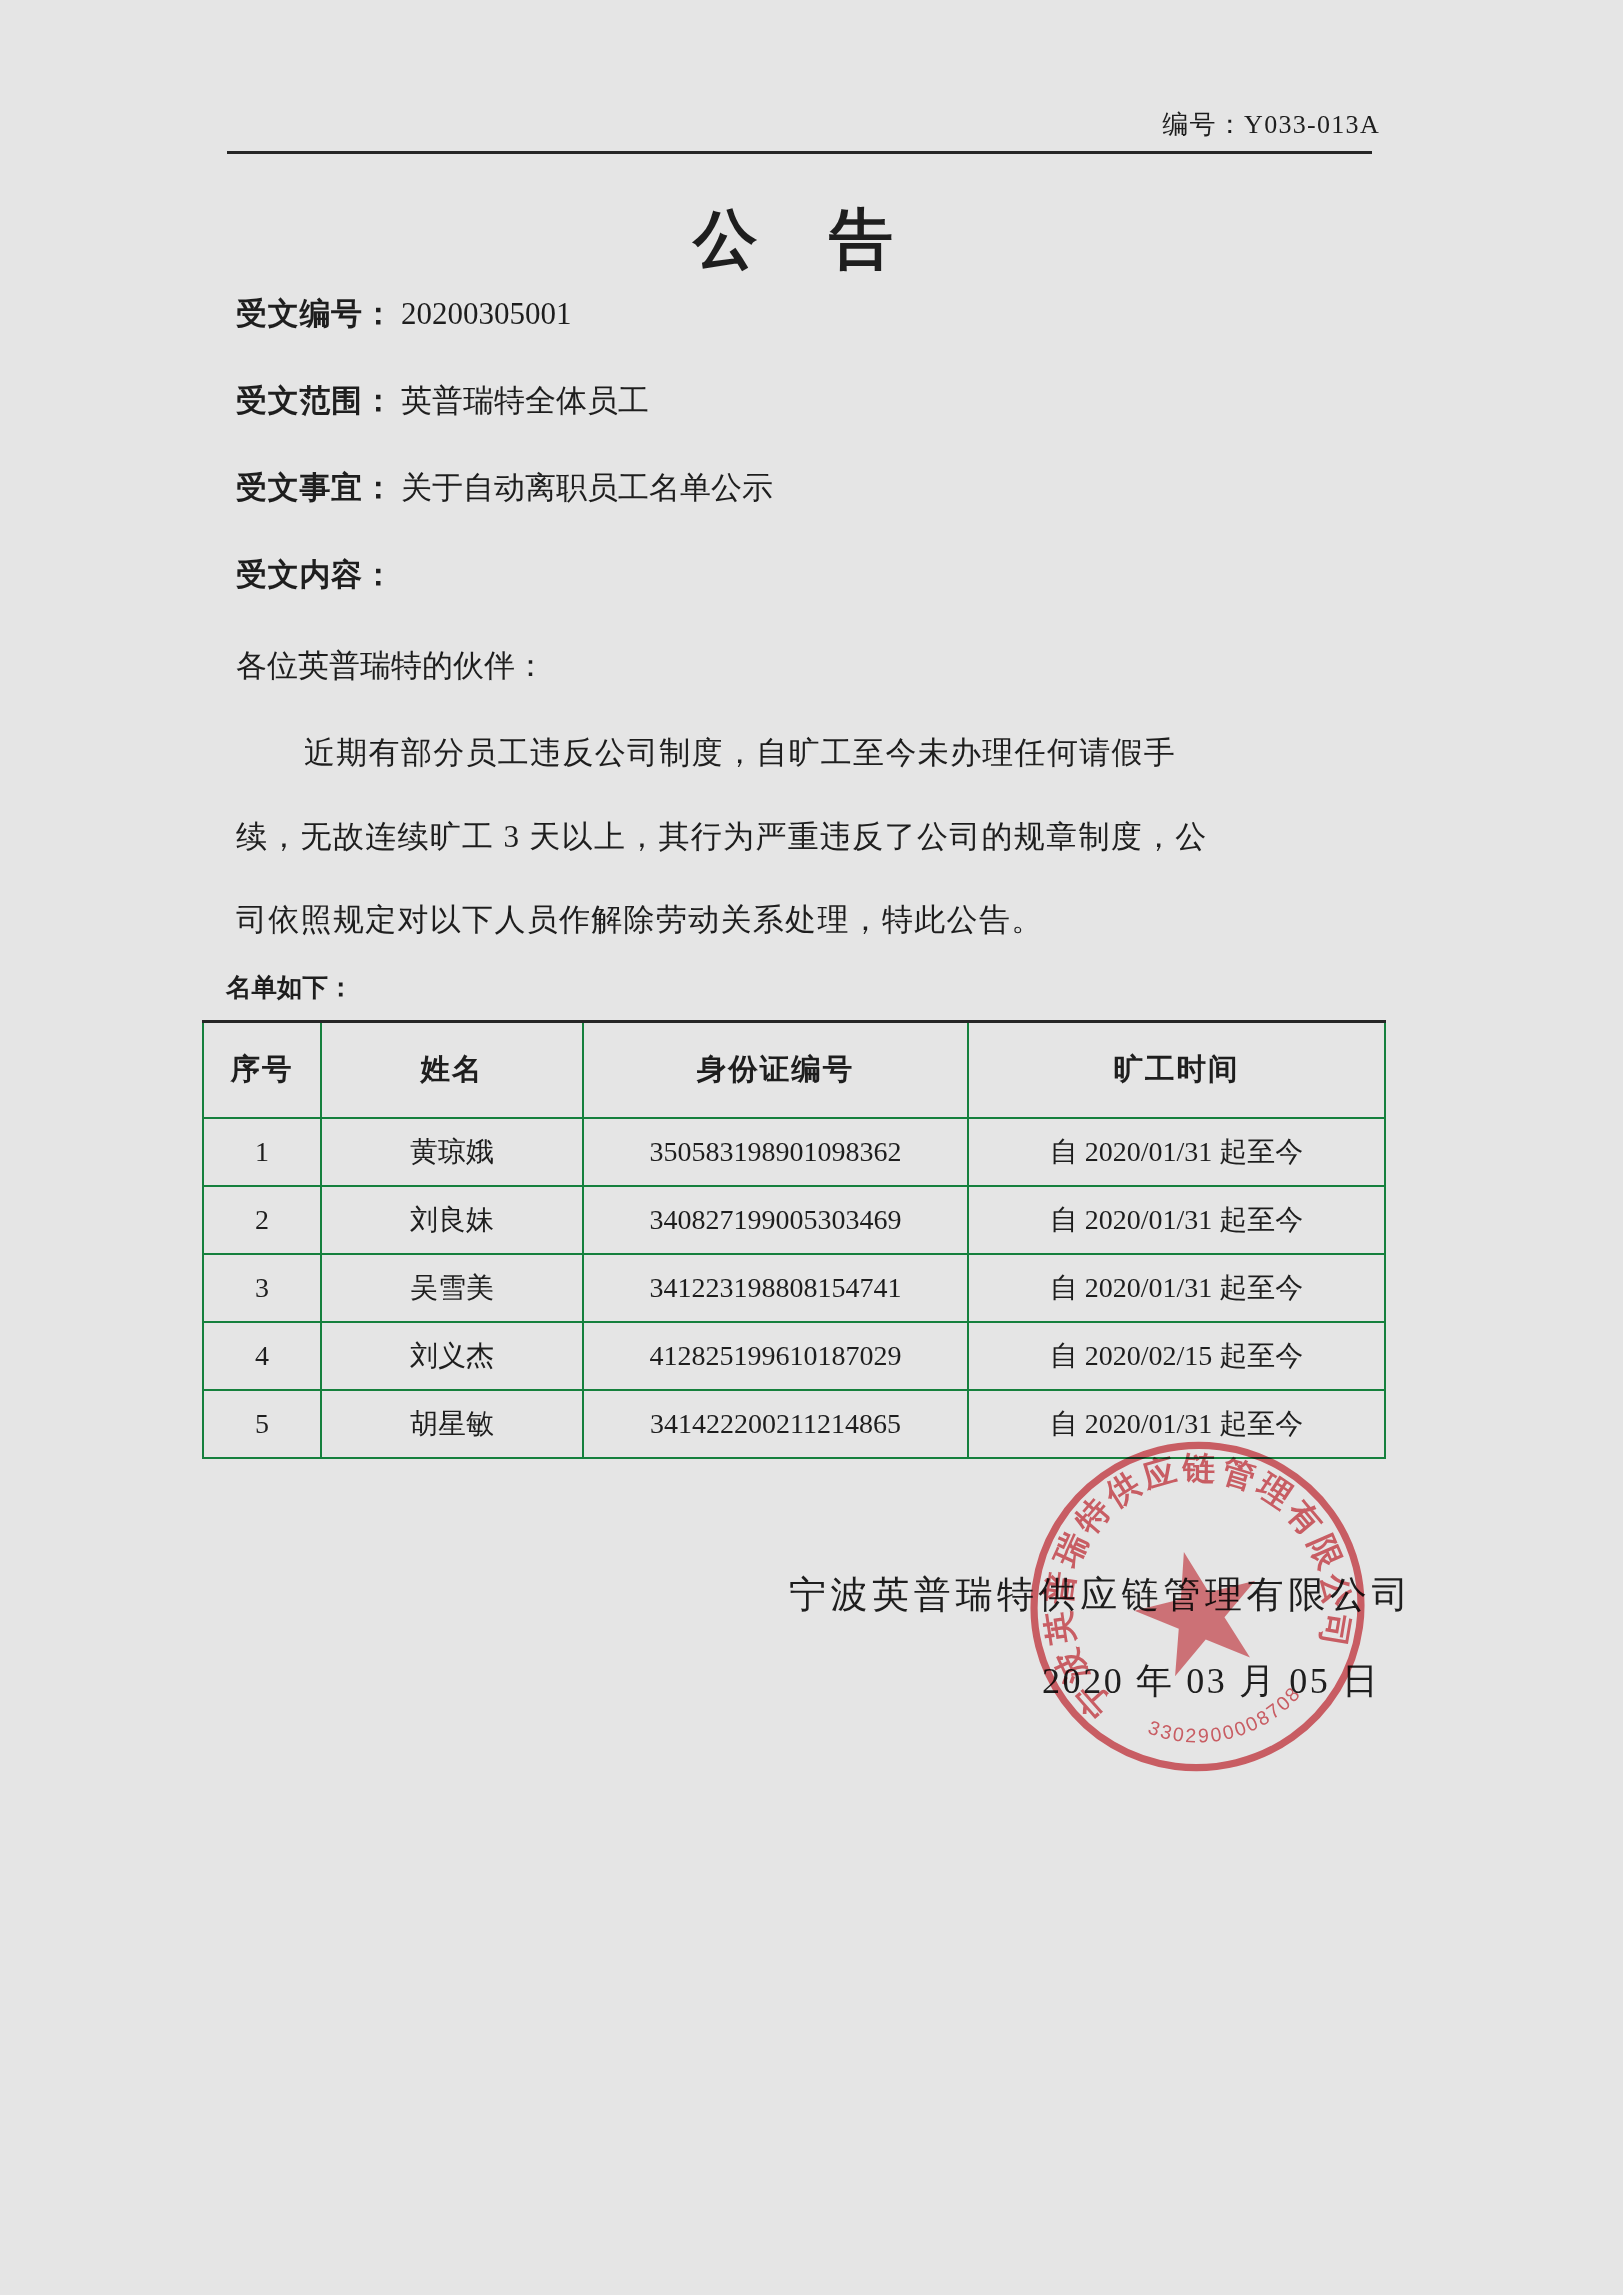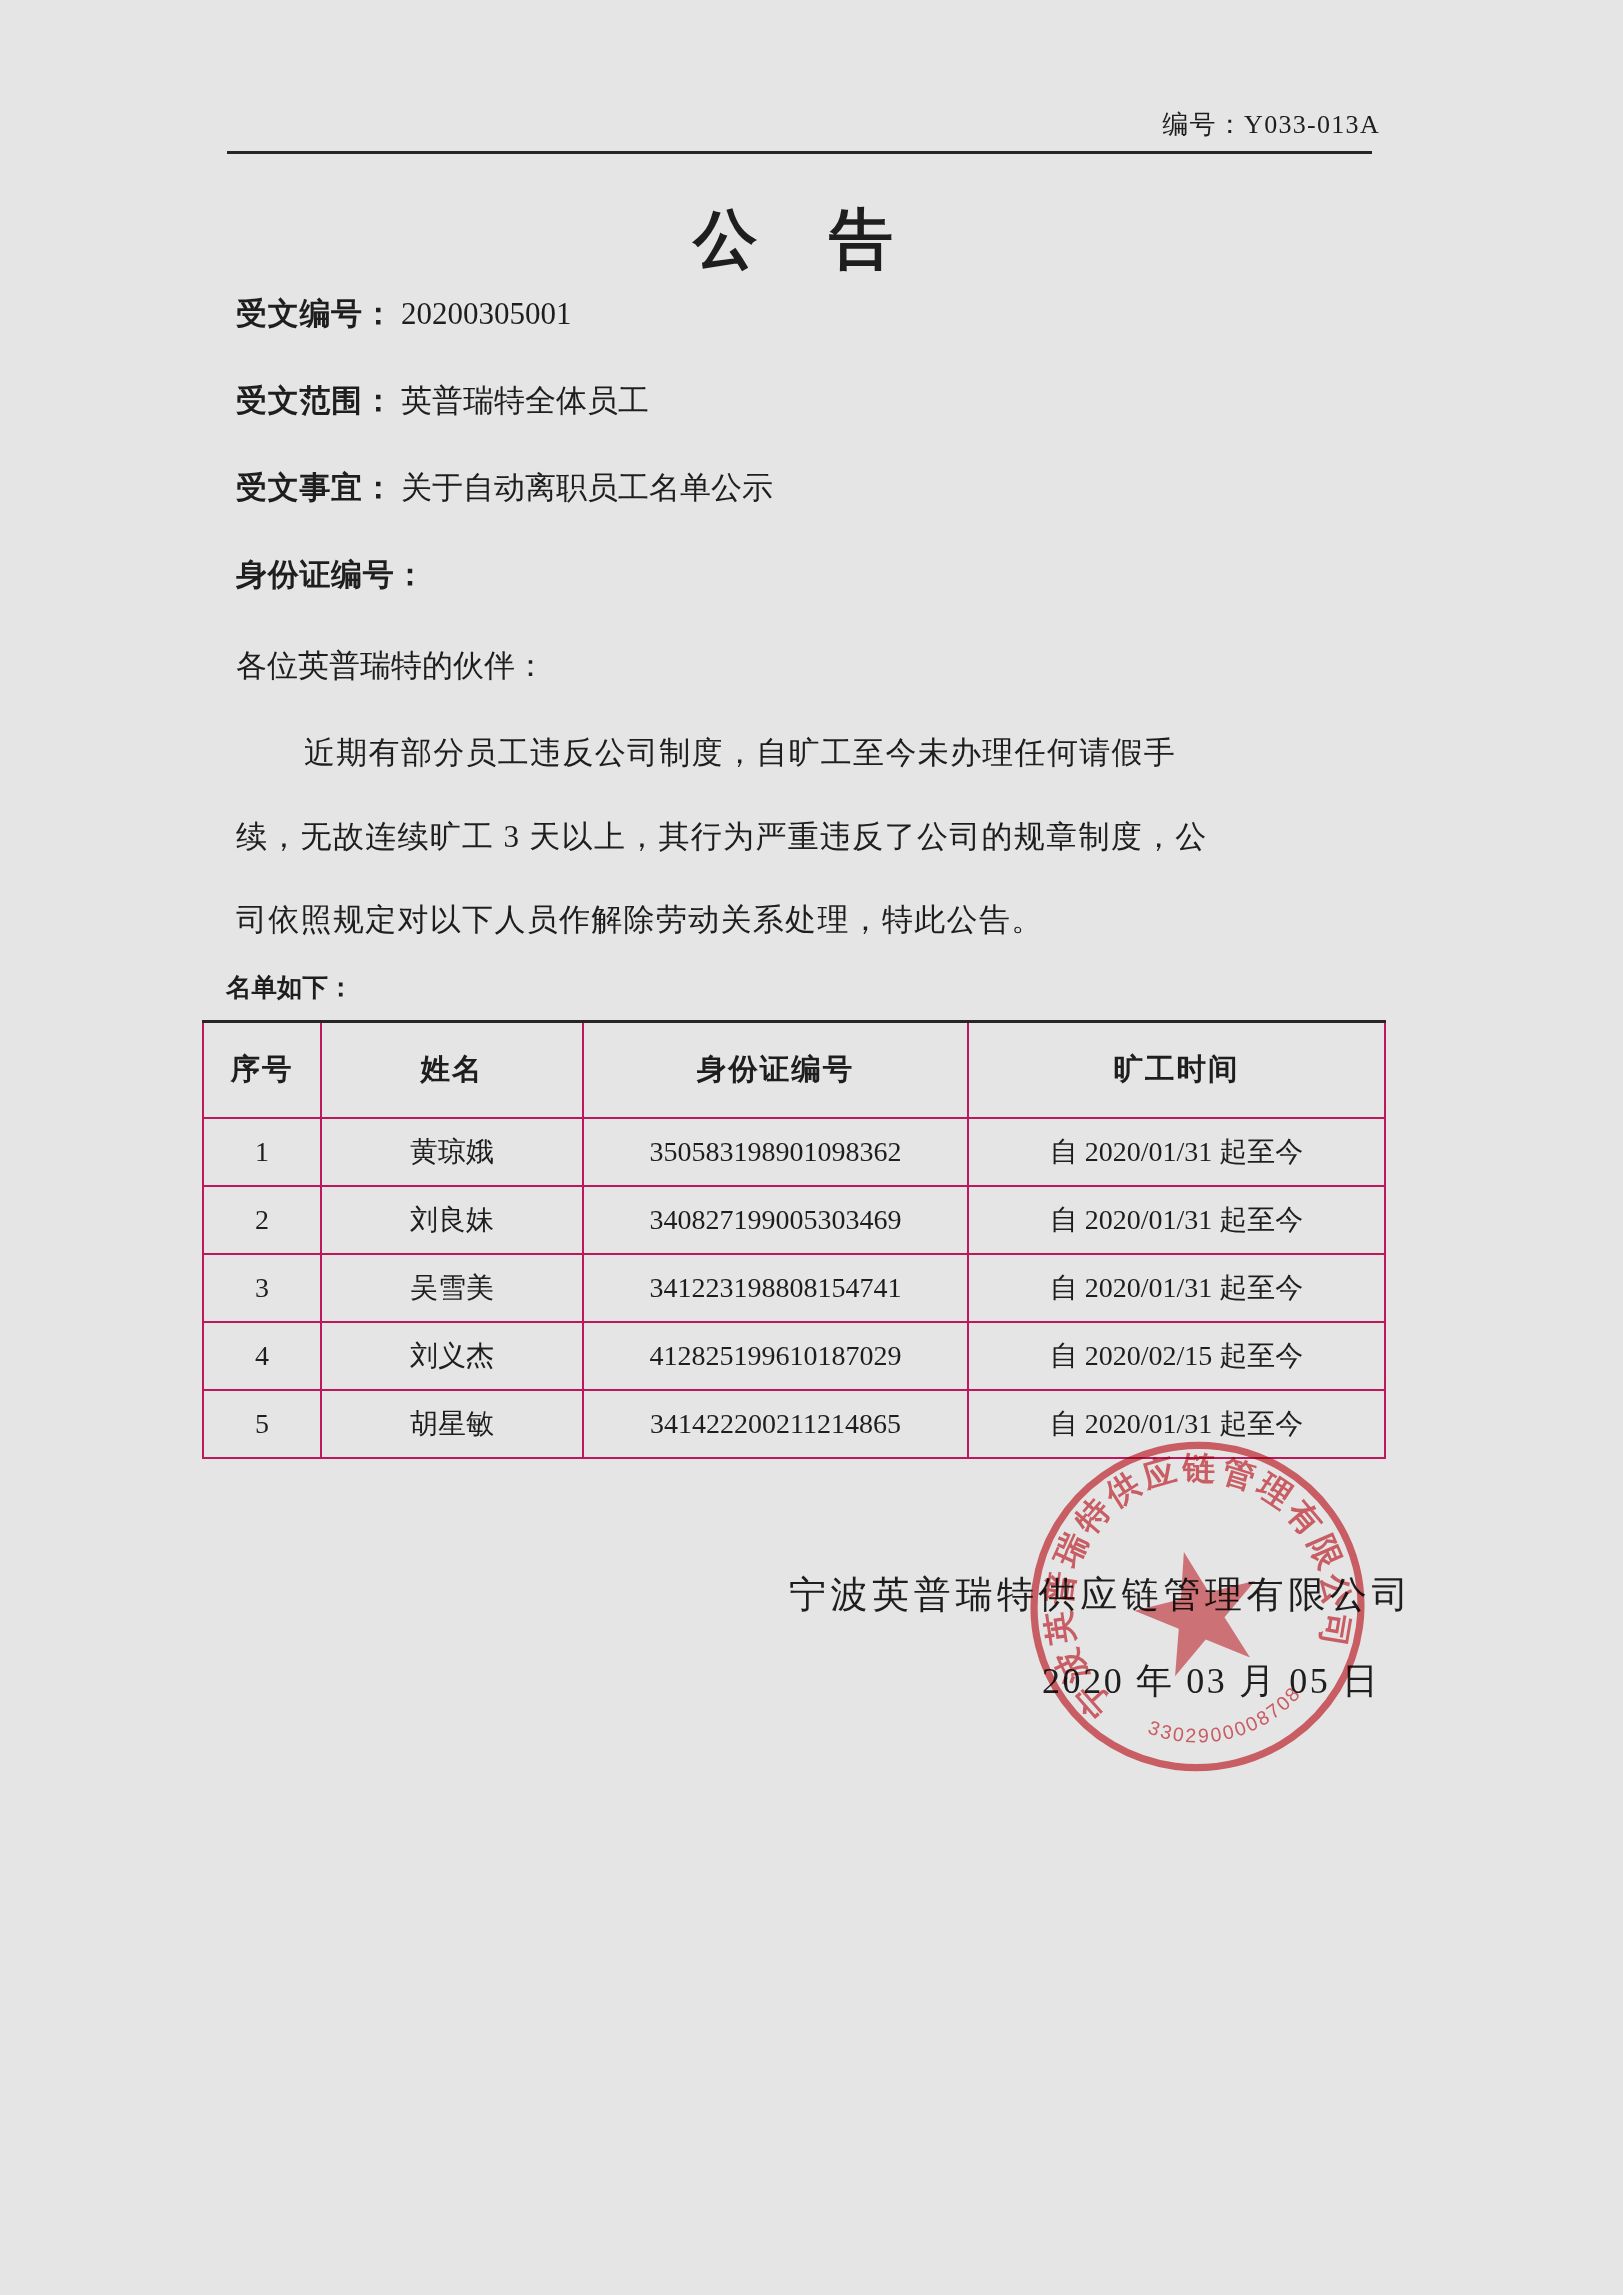--- a/index.html
+++ b/index.html
@@ -52,21 +52,21 @@
     position:absolute;top:1020px;left:202px;
     border-collapse:collapse;
     table-layout:fixed;
     width:1181px;
   }
   table.roster col.c1{width:118px;}
   table.roster col.c2{width:262px;}
   table.roster col.c3{width:385px;}
   table.roster col.c4{width:417px;}
   table.roster th,table.roster td{
-    border:2px solid #be185d;
+    border:2px solid #15803d;
     text-align:center;vertical-align:middle;
     padding:0;
   }
   table.roster{border-top:3.9px solid #262626;}
   table.roster th{
     height:94px;
     font-size:29.5px;font-weight:700;
     font-family:"Liberation Sans","DejaVu Sans",sans-serif;
     letter-spacing:2px;
   }
@@ -103,21 +103,21 @@
   <div class="field-row f1">
     <span class="lbl">受文编号：</span><span class="val">20200305001</span>
   </div>
   <div class="field-row f2">
     <span class="lbl">受文范围：</span><span class="val">英普瑞特全体员工</span>
   </div>
   <div class="field-row f3">
     <span class="lbl">受文事宜：</span><span class="val">关于自动离职员工名单公示</span>
   </div>
   <div class="field-row f4">
-    <span class="lbl">身份证编号：</span><span class="val"></span>
+    <span class="lbl">受文内容：</span><span class="val"></span>
   </div>
 
   <div class="salutation">各位英普瑞特的伙伴：</div>
 
   <div class="para-line p1">近期有部分员工违反公司制度，自旷工至今未办理任何请假手</div>
   <div class="para-line p2">续，无故连续旷工 3 天以上，其行为严重违反了公司的规章制度，公</div>
   <div class="para-line p3">司依照规定对以下人员作解除劳动关系处理，特此公告。</div>
 
   <div class="list-intro">名单如下：</div>
 

